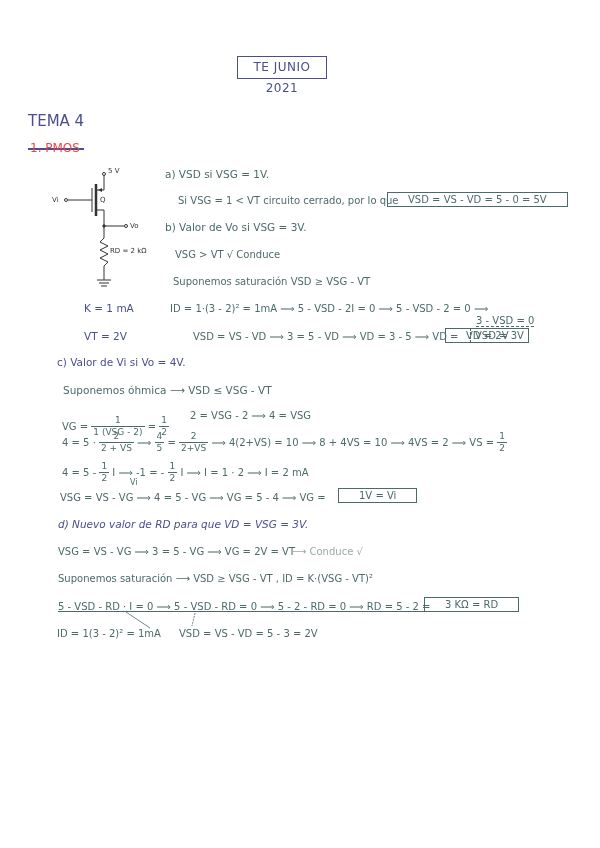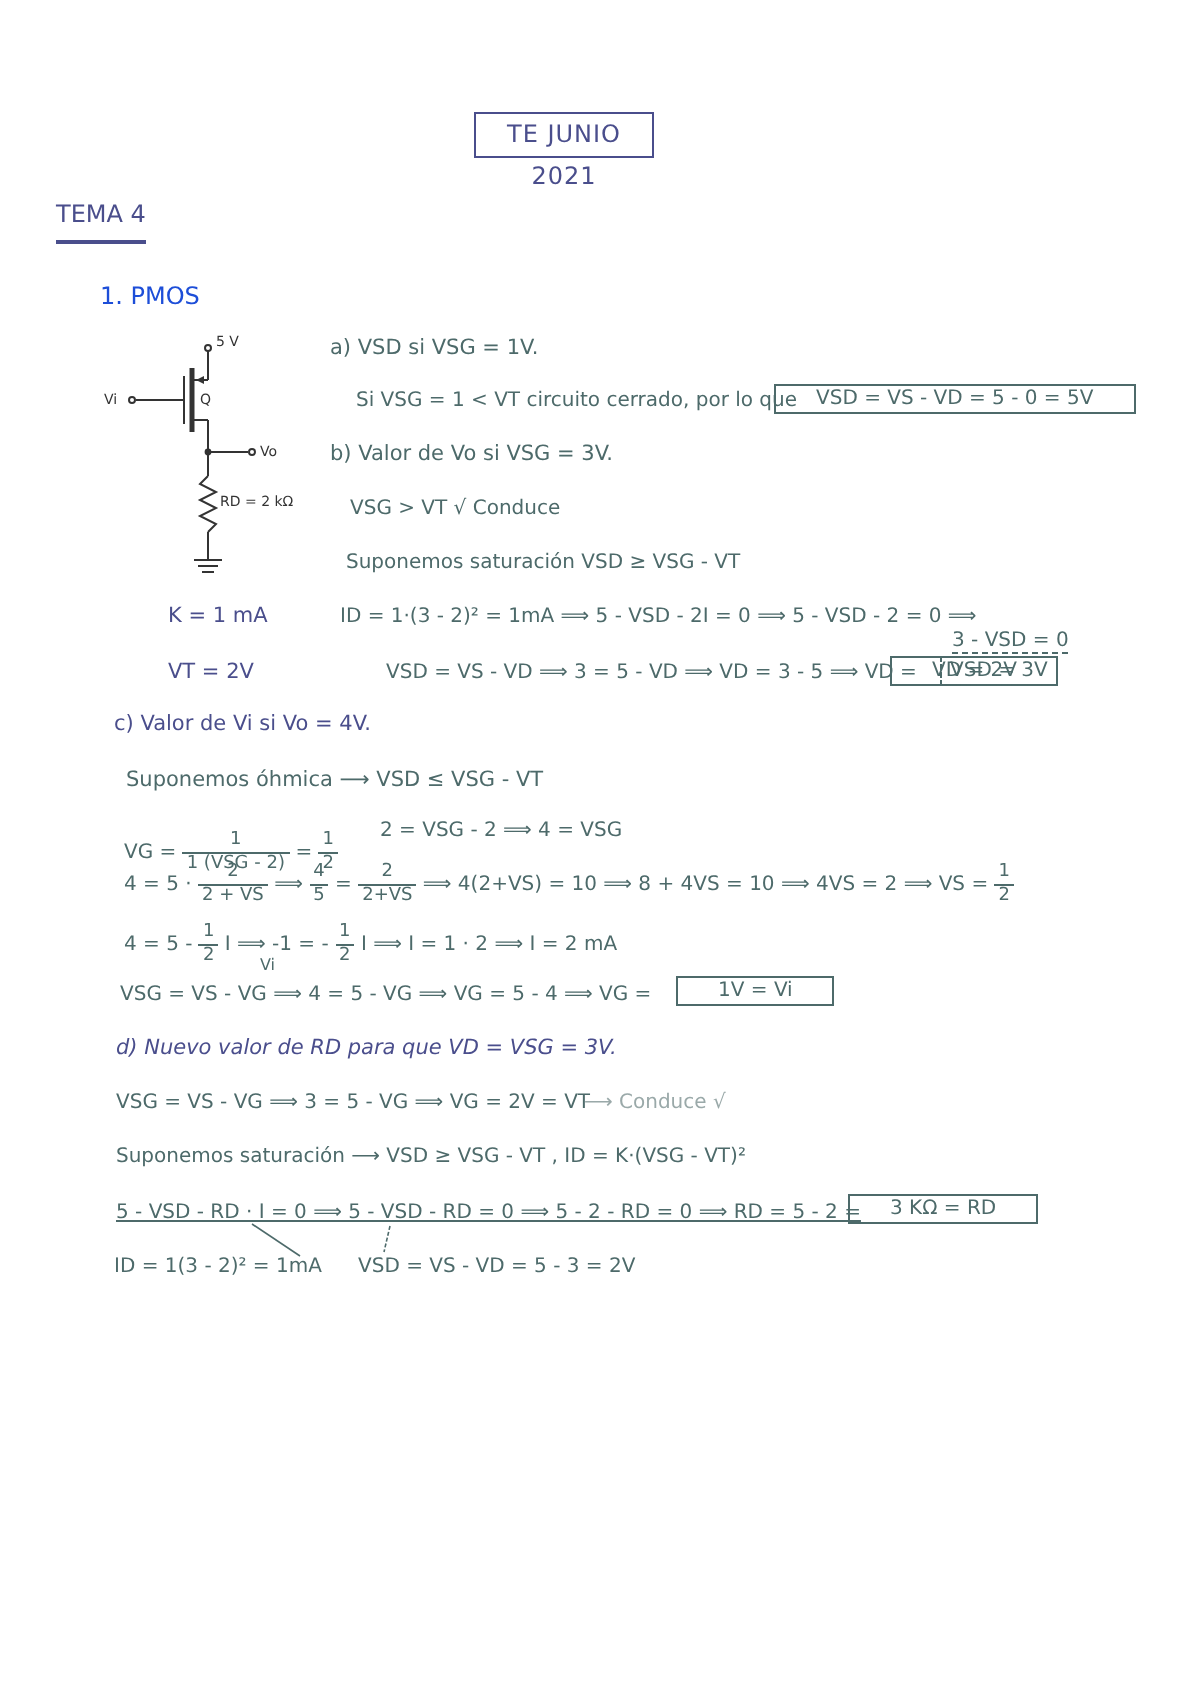--- a/index.html
+++ b/index.html
@@ -4,22 +4,22 @@
 <style>
   html, body { margin: 0; padding: 0; background: #ffffff; }
   body { width: 600px; height: 848px; position: relative; overflow: hidden;
          font-family: "DejaVu Sans", sans-serif; color: #4d6a6a; }
   .abs { position: absolute; white-space: nowrap; }
   .blue { color: #4a4e8c; }
   .teal { color: #4d6a6a; }
   .title-box { position: absolute; left: 237px; top: 56px; width: 88px; height: 21px;
                border: 1.5px solid #4a4e8c; font-size: 12px; color: #4a4e8c;
                text-align: center; line-height: 21px; letter-spacing: 0.5px; }
-  .tema { left: 28px; top: 100px; font-size: 12px; color: #4a4e8c; border-bottom: 2px solid #4a4e8c; padding-bottom: 6px; }
-  .pmos { left: 30px; top: 141px; font-size: 12px; color: #1d4ed8; margin-left: 20px; }
+  .tema { left: 28px; top: 112px; font-size: 15px; color: #4a4e8c; border-bottom: 2px solid #4a4e8c; padding-bottom: 18px; }
+  .pmos { left: 30px; top: 141px; font-size: 12px; color: #ef4444; }
   .l { font-size: 10.5px; }
   .s { font-size: 10px; }
   .box { border: 1.3px solid #4d6a6a; padding: 1px 20px; }
   .dbox { border: 1px dashed #4d6a6a; padding: 1px 4px; }
   .frac { display: inline-block; vertical-align: middle; text-align: center; font-size: 9px; line-height: 11px; }
   .frac .num { display: block; border-bottom: 1px solid #4d6a6a; padding: 0 2px; }
   .frac .den { display: block; padding: 0 2px; }
   .circuit { position: absolute; left: 58px; top: 164px; width: 100px; height: 130px; }
   .gray { color: #9aa9a9; }
 </style>

